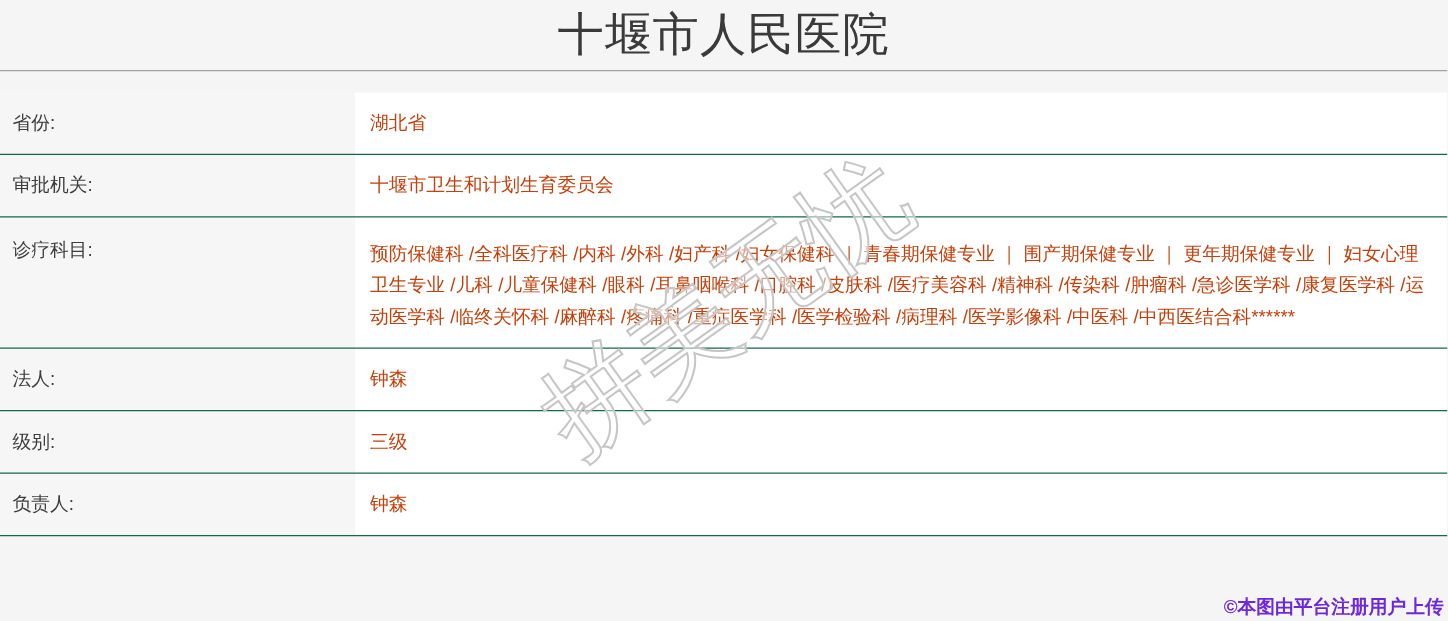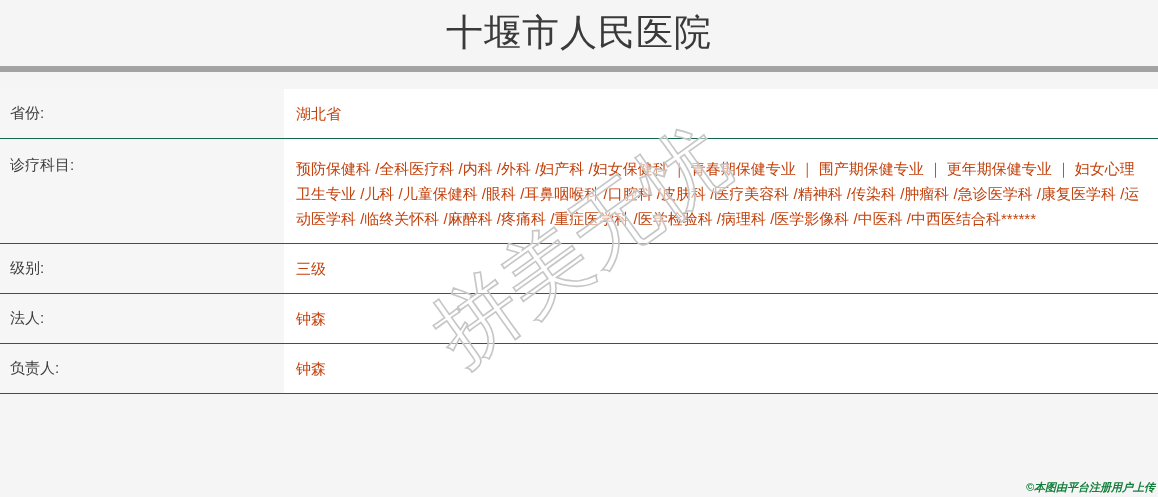--- a/index.html
+++ b/index.html
@@ -6,23 +6,23 @@
   html, body {
     width: 1158px; height: 497px;
     overflow: hidden;
     background: #f5f5f5;
     font-family: "Liberation Sans", "DejaVu Sans", sans-serif;
   }
   .page { position: relative; width: 1158px; height: 497px; }
 
   
   .header {
-    height: 72px;
+    height: 57px;
     background: #f5f5f5;
-    border-bottom: 6px solid #a3a3a3;
+    border-bottom: 1px solid #a3a3a3;
     display: flex; align-items: center; justify-content: center;
   }
   .header h1 {
     font-size: 37px;
     font-weight: 400;
     color: #3a3a3a;
     letter-spacing: 1px;
   }
 
   
@@ -61,53 +61,56 @@
     position: absolute;
     left: 0; top: 0;
     width: 1158px; height: 497px;
     pointer-events: none;
   }
 
   
   .copyright {
     position: absolute;
     right: 3px; bottom: 2px;
-    font-size: 11px;
+    font-size: 15px;
     font-weight: 700;
-    color: #15803d;
+    color: #6d28d9;
     background: transparent;
-    font-style: italic;
   }
 </style>
 </head>
 <body>
 
 <div class="page">
 
   <div class="header">
     <h1>十堰市人民医院</h1>
   </div>
 
   <table class="info-table">
     <tbody>
       <tr>
         <th>省份:</th>
         <td>湖北省</td>
       </tr>
+      <tr>
+        <th>审批机关:</th>
+        <td>十堰市卫生和计划生育委员会</td>
+      </tr>
       <tr class="multiline">
         <th>诊疗科目:</th>
         <td>预防保健科 /全科医疗科 /内科 /外科 /妇产科 /妇女保健科 ｜ 青春期保健专业 ｜ 围产期保健专业 ｜ 更年期保健专业 ｜ 妇女心理卫生专业 /儿科 /儿童保健科 /眼科 /耳鼻咽喉科 /口腔科 /皮肤科 /医疗美容科 /精神科 /传染科 /肿瘤科 /急诊医学科 /康复医学科 /运动医学科 /临终关怀科 /麻醉科 /疼痛科 /重症医学科 /医学检验科 /病理科 /医学影像科 /中医科 /中西医结合科******</td>
       </tr>
       <tr>
+        <th>法人:</th>
+        <td>钟森</td>
+      </tr>
+      <tr>
         <th>级别:</th>
         <td>三级</td>
-      </tr>
-      <tr>
-        <th>法人:</th>
-        <td>钟森</td>
       </tr>
       <tr>
         <th>负责人:</th>
         <td>钟森</td>
       </tr>
 
     </tbody>
   </table>
 
   <svg class="watermark" viewBox="0 0 1158 497" xmlns="http://www.w3.org/2000/svg" aria-hidden="true">

